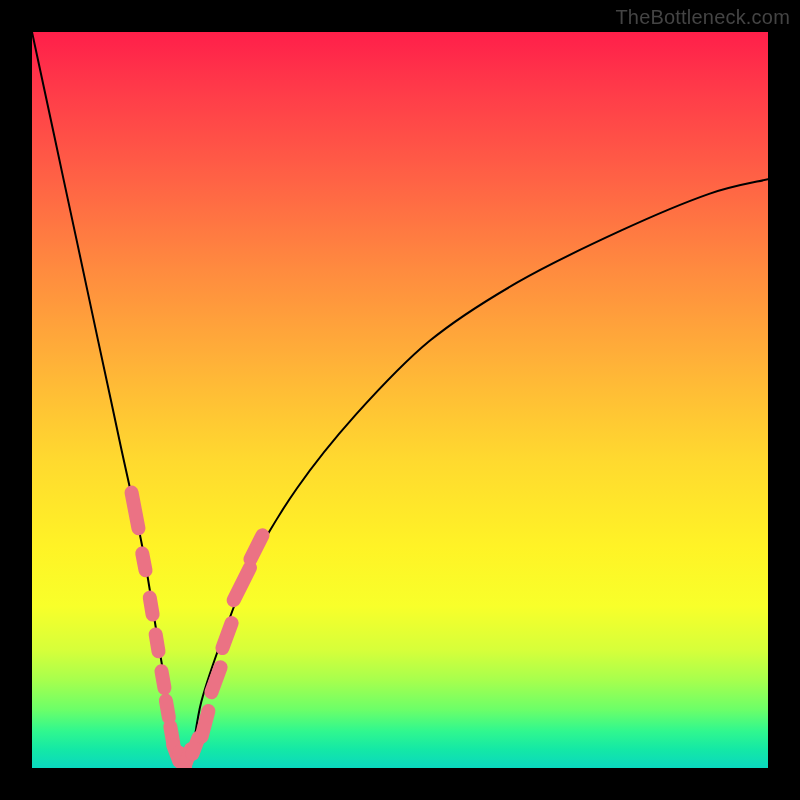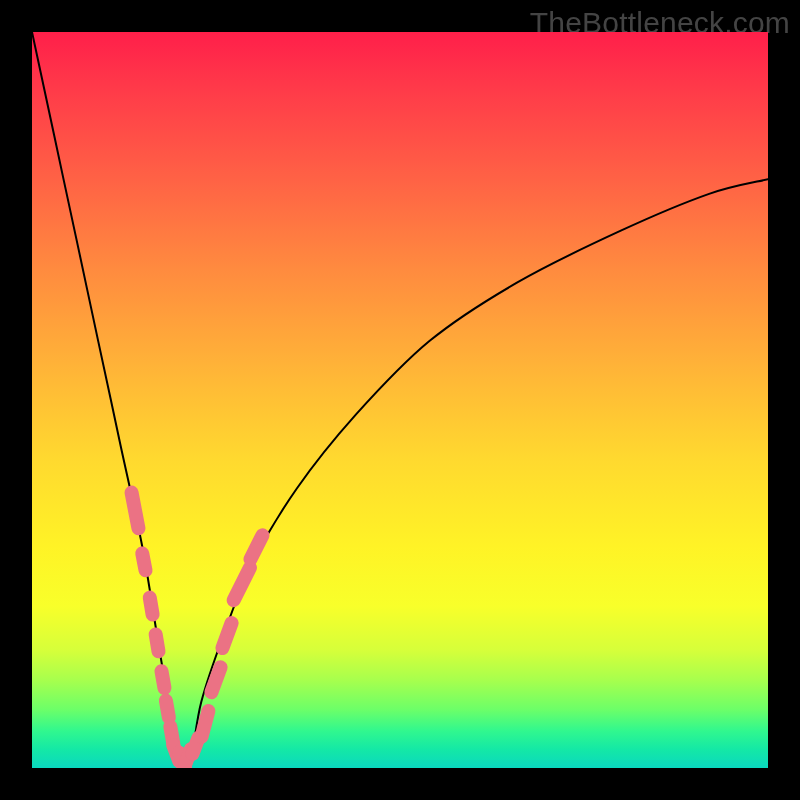--- a/index.html
+++ b/index.html
@@ -49,21 +49,21 @@
       #30f78f 95%,
       #14e8a6 97.5%,
       #0ad8bf 100%
     );
   }
   .watermark {
     position: absolute;
     top: 6px;
     right: 10px;
     color: #444;
-    font-size: 30px;
+    font-size: 20px;
     font-weight: 500;
     letter-spacing: 0.2px;
     user-select: none;
     text-align: right;
   }
   svg.curve {
     position: absolute;
     left: 0;
     top: 0;
     width: 736px;

